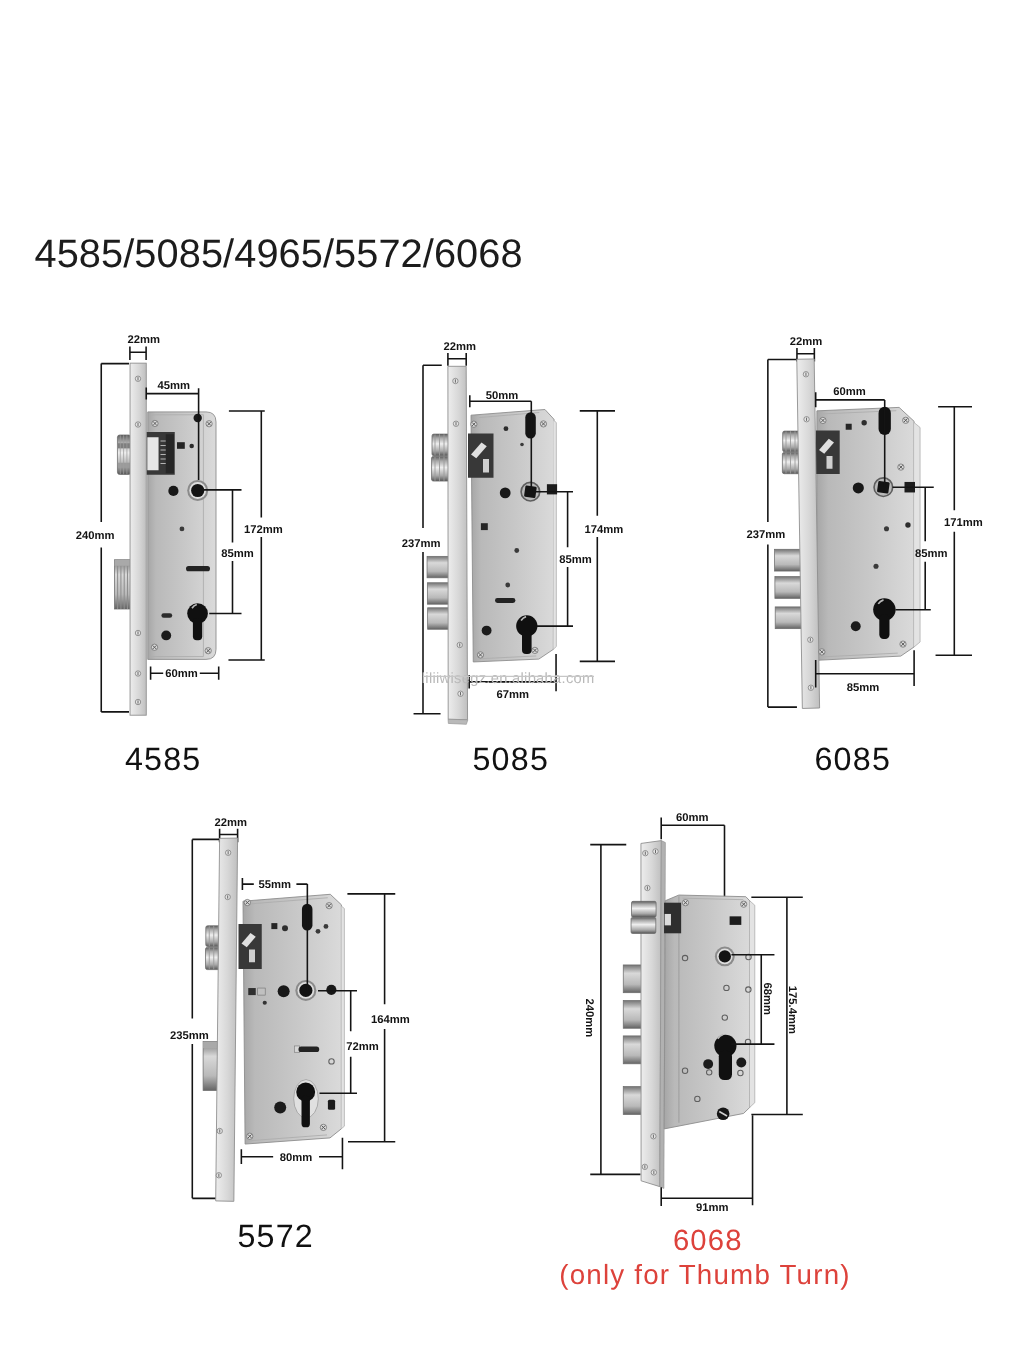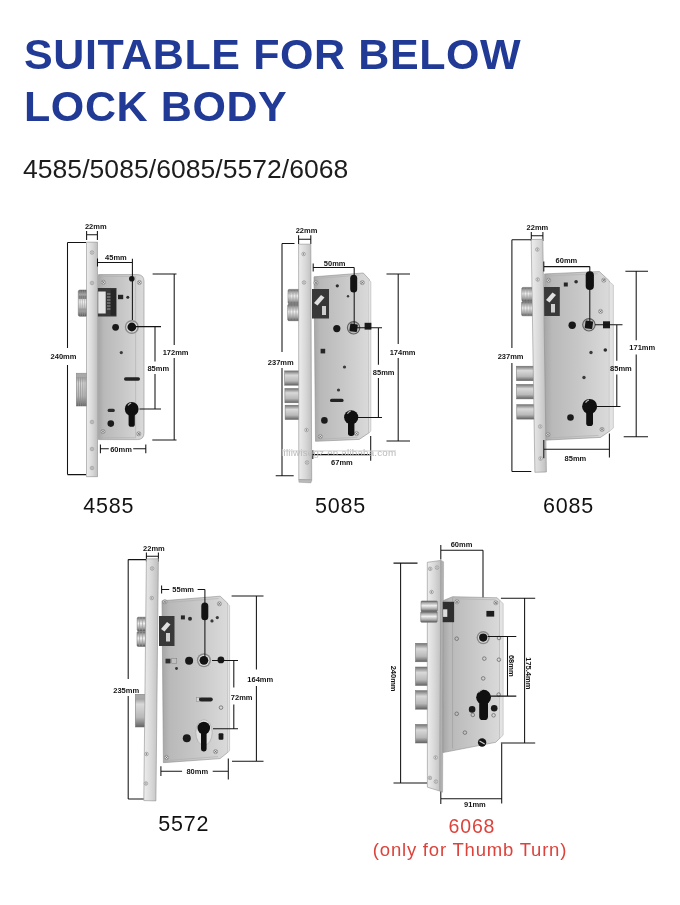--- a/index.html
+++ b/index.html
@@ -11,23 +11,22 @@
   .d{font-family:"Liberation Sans",sans-serif;font-size:7.5px;font-weight:bold;fill:#141414;}
   .lbl{font-family:"Liberation Sans",sans-serif;font-size:21.5px;fill:#111;letter-spacing:0.8px;}
   .red{fill:#dd423b;}
   .wm{font-family:"Liberation Sans",sans-serif;font-size:9.8px;fill:#b9b9b9;letter-spacing:0.2px;}
   .dim{stroke:#141414;stroke-width:1.05;fill:none;}
 </style>
 </head>
 <body>
 <div class="page">
 
-<div class="title">SUITABLE FOR BELOW<br>LOCK BODY</div>
-
-<div class="subtitle">4585/5085/6085/5572/6068</div>
+
+<div class="subtitle">4585/5085/4965/5572/6068</div>
 <svg width="680" height="905" viewBox="0 0 680 905">
 <defs>
 <linearGradient id="gFace" x1="0" y1="0" x2="1" y2="0">
  <stop offset="0" stop-color="#ededed"></stop>
           <stop offset="0.55" stop-color="#d7d7d7"></stop>
           <stop offset="1" stop-color="#bfbfbf"></stop>
 </linearGradient>
 <linearGradient id="gBody" x1="0" y1="0" x2="1" y2="0">
  <stop offset="0" stop-color="#a6a6a6"></stop>
           <stop offset="0.12" stop-color="#b9b9b9"></stop>

